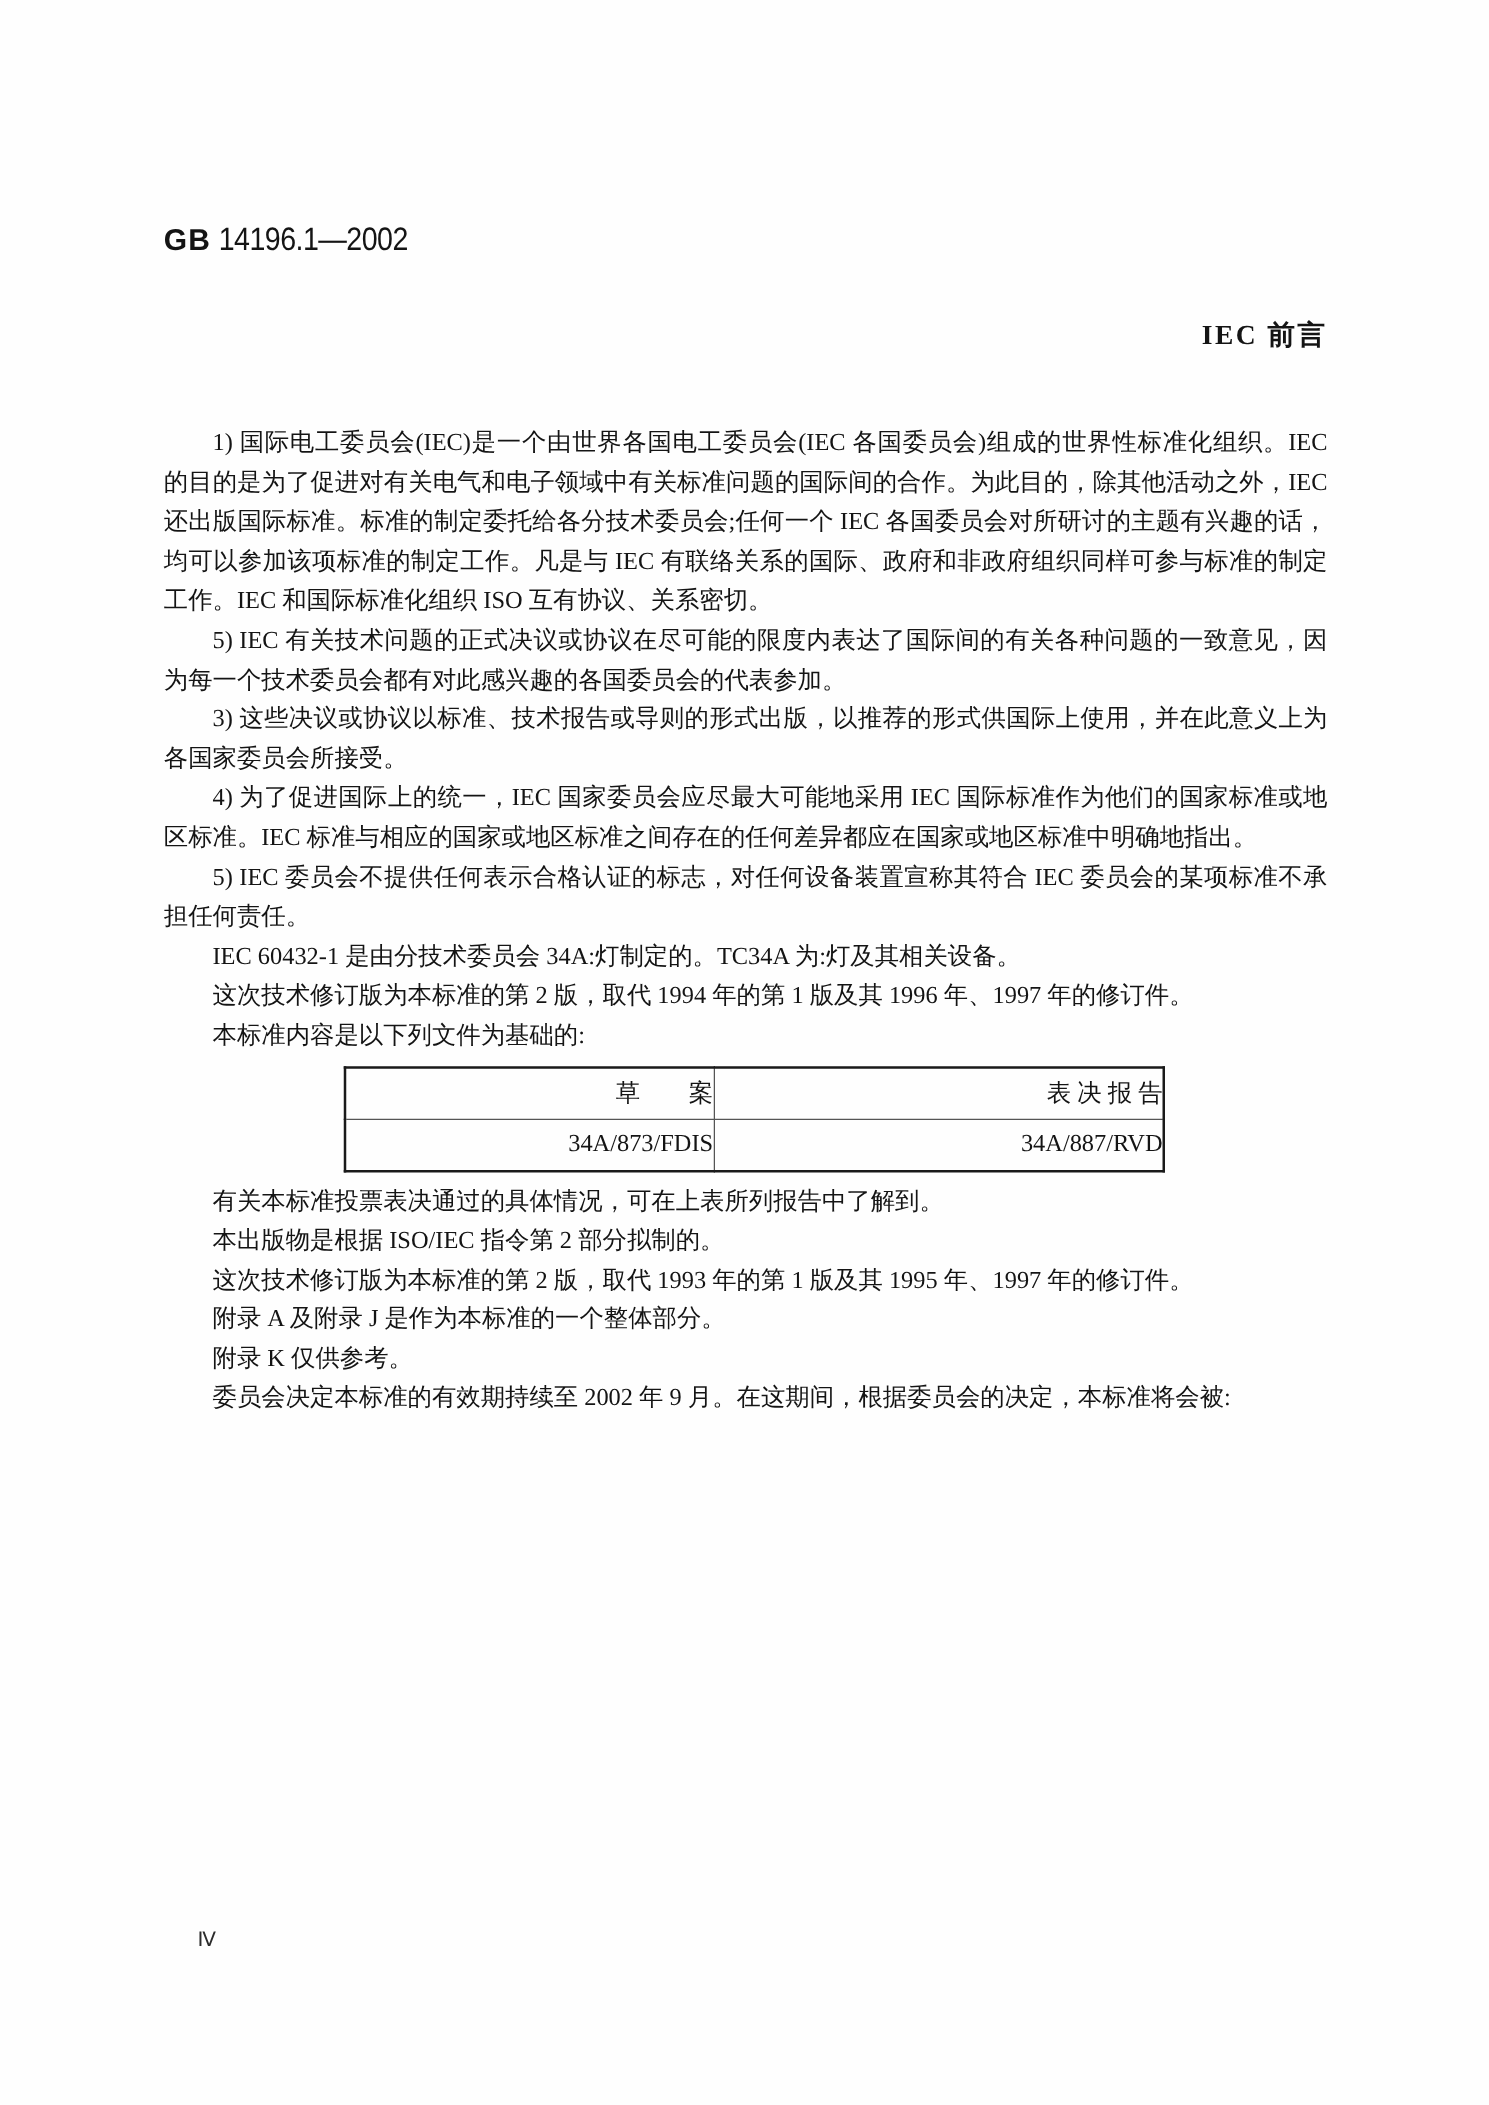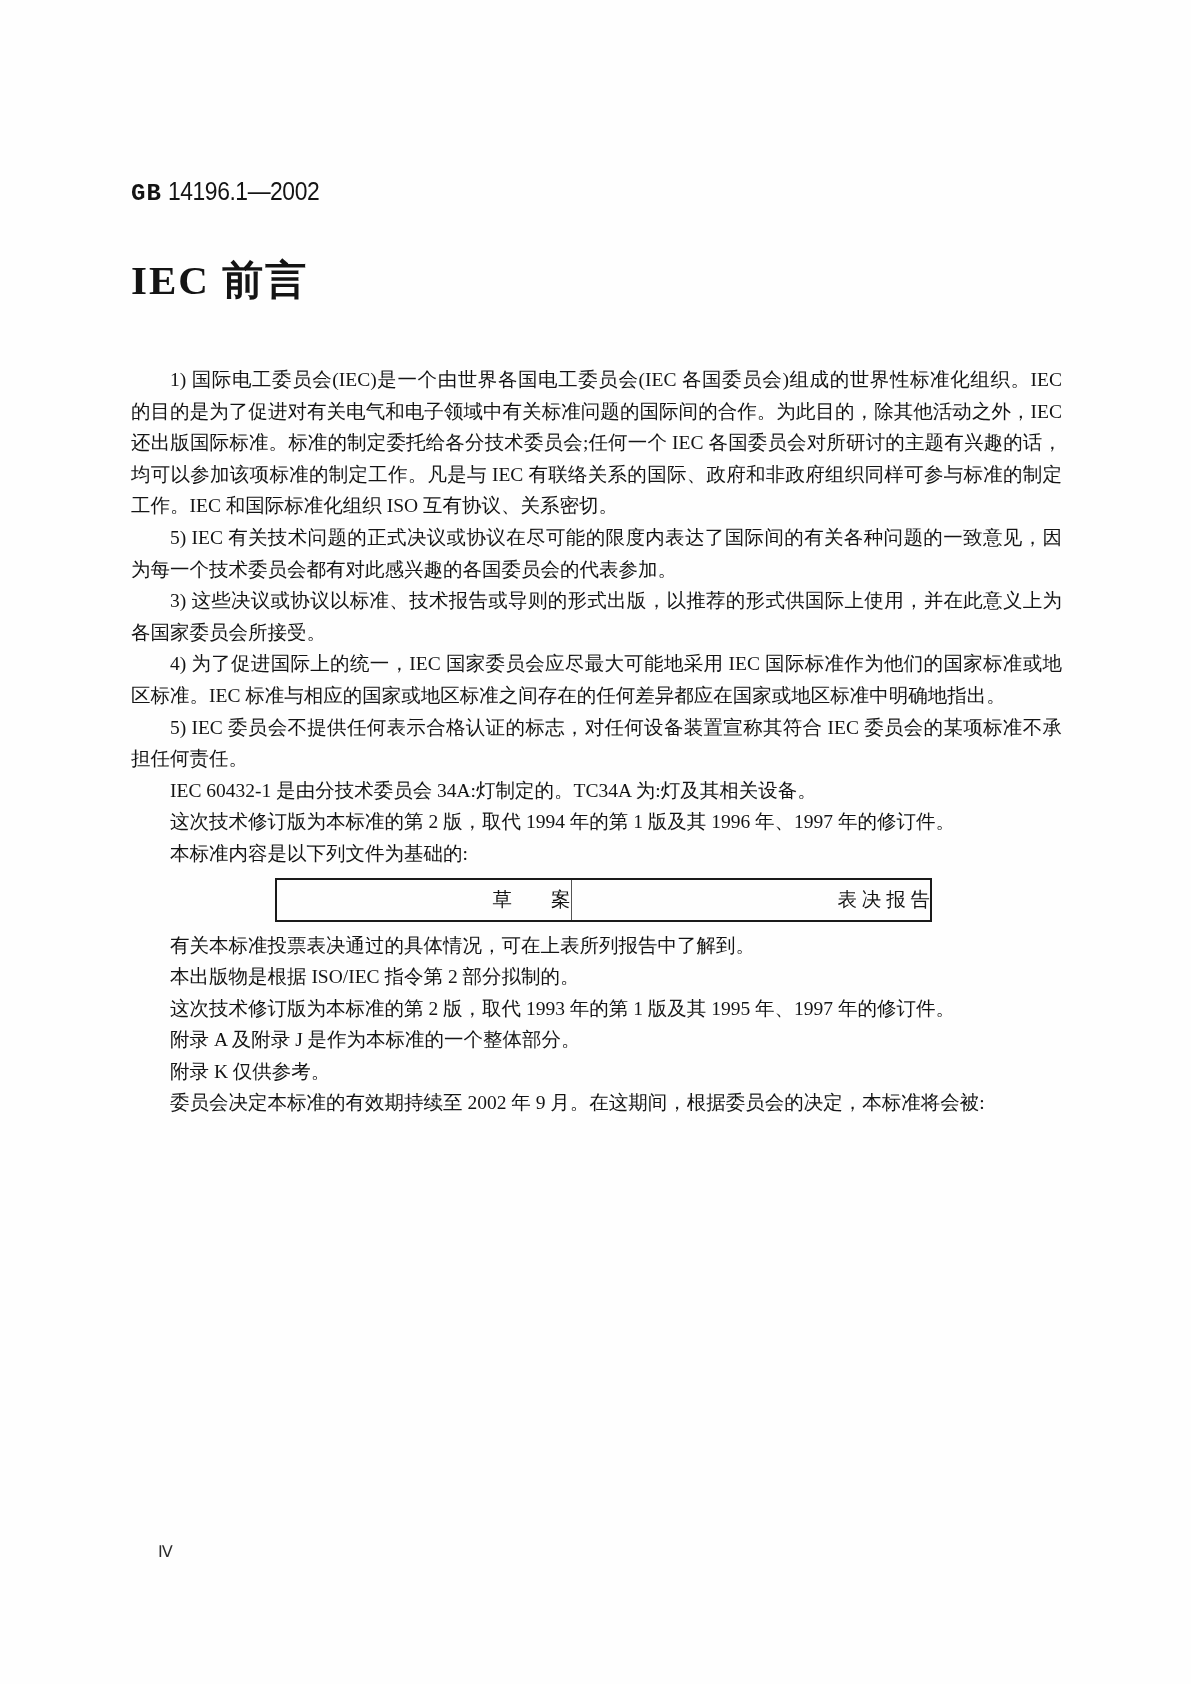--- a/index.html
+++ b/index.html
@@ -16,21 +16,21 @@
     font-family: "Liberation Serif", serif;
     overflow: hidden;
   }
   .doc-number {
     position: absolute;
     left: 131px;
     top: 176px;
     white-space: nowrap;
   }
   .doc-number .prefix {
-    font-family: Liberation Mono, monospace;
+    font-family: Liberation Sans, sans-serif;
     font-weight: bold;
     font-size: 24px;
     letter-spacing: 1px;
   }
   .doc-number .num {
     display: inline-block;
     font-family: "Liberation Sans", sans-serif;
     font-weight: 400;
     font-size: 26px;
     letter-spacing: -0.5px;
@@ -39,22 +39,22 @@
     margin-left: 6px;
   }
   .content {
     position: absolute;
     left: 131px;
     top: 253px;
     width: 931px;
   }
   .title {
     margin: 0 0 56px 0;
-    text-align: left;
-    font-size: 41px;
+    text-align: right;
+    font-size: 22px;
     font-weight: bold;
     letter-spacing: 2px;
   }
   p.para {
     margin: 0;
     font-size: 19.5px;
     line-height: 31.6px;
     text-align: justify;
     text-indent: 2em;
   }
@@ -121,20 +121,24 @@
     <table class="basis-table">
       <colgroup>
           <col class="c1">
           <col class="c2">
         </colgroup>
       <tbody>
         <tr>
           <td>草　　案</td>
           <td>表 决 报 告</td>
         </tr>
+        <tr>
+          <td>34A/873/FDIS</td>
+          <td>34A/887/RVD</td>
+        </tr>
       </tbody>
     </table>
 
     <p class="para">有关本标准投票表决通过的具体情况，可在上表所列报告中了解到。</p>
     <p class="para">本出版物是根据 ISO/IEC 指令第 2 部分拟制的。</p>
     <p class="para">这次技术修订版为本标准的第 2 版，取代 1993 年的第 1 版及其 1995 年、1997 年的修订件。</p>
     <p class="para">附录 A 及附录 J 是作为本标准的一个整体部分。</p>
     <p class="para">附录 K 仅供参考。</p>
     <p class="para">委员会决定本标准的有效期持续至 2002 年 9 月。在这期间，根据委员会的决定，本标准将会被:</p>
 

